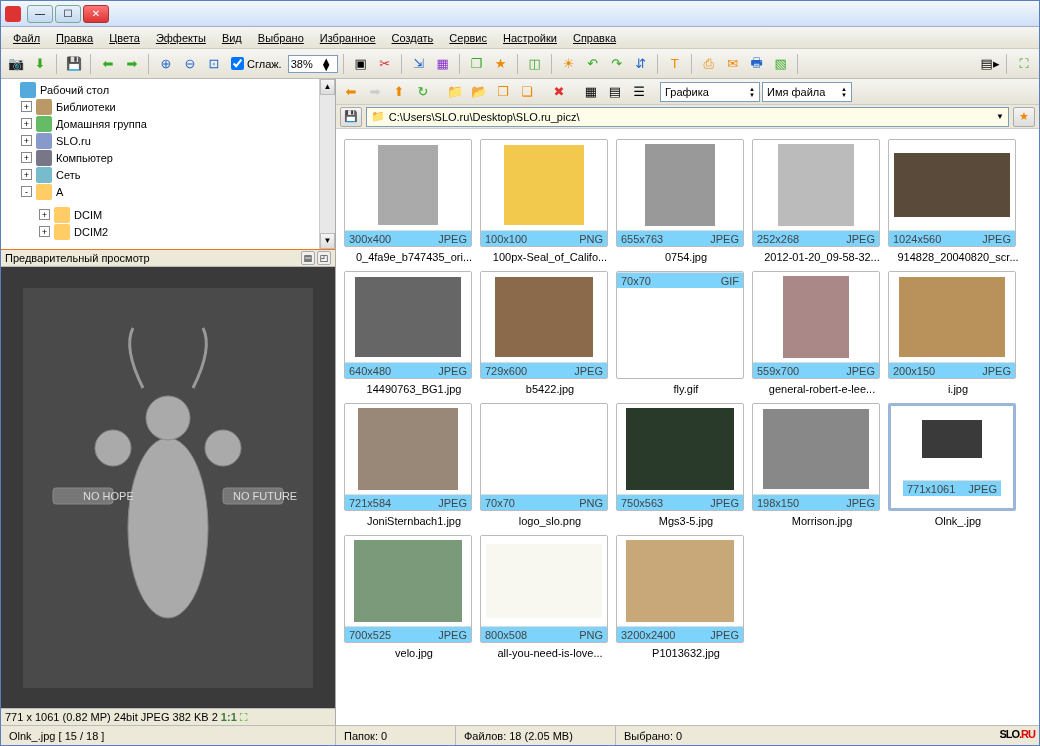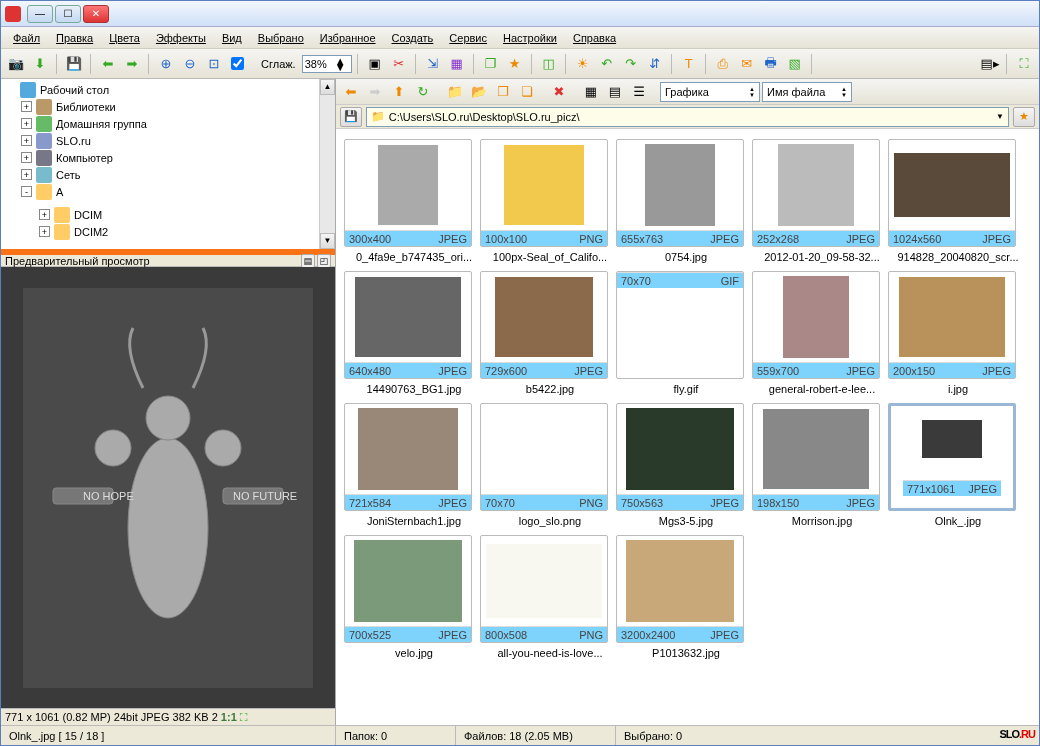--- a/index.html
+++ b/index.html
@@ -12,39 +12,39 @@
 .win-btns { display: flex; gap: 2px; }
 .win-btn { width: 26px; height: 18px; border: 1px solid #7a9; background: linear-gradient(#e8f0fb,#c4d8f0); border-radius: 3px; display: flex; align-items: center; justify-content: center; font-size: 10px; }
 .win-btn.close { background: linear-gradient(#f77,#d33); color: #fff; border-color: #a33; }
 
 .menubar { height: 22px; background: linear-gradient(#f5f5f2,#e6e3d6); display: flex; align-items: center; padding: 0 4px; border-bottom: 1px solid #cfcdc0; }
 .menubar span { padding: 0 8px; cursor: default; text-decoration: underline; }
 
 .toolbar { height: 30px; background: linear-gradient(#f5f5f2,#e6e3d6); display: flex; align-items: center; padding: 0 4px; gap: 2px; border-bottom: 1px solid #bbb; }
 .tb-btn { width: 22px; height: 22px; border: 1px solid transparent; border-radius: 3px; display: flex; align-items: center; justify-content: center; font-size: 13px; }
 .tb-sep { width: 2px; height: 20px; border-left: 1px solid #bbb; margin: 0 3px; }
-.tb-check { display: flex; align-items: center; gap: 17px; margin: 0 4px; }
+.tb-check { display: flex; align-items: center; gap: 3px; margin: 0 4px; }
 .tb-zoom { width: 50px; height: 18px; border: 1px solid #7f9db9; background: #fff; display:flex; align-items:center; padding:0 2px; }
 .tb-zoom input { border:0; width:30px; font-size:11px; }
 .tb-zoom .spin { display:flex; flex-direction:column; font-size:6px; line-height:6px; }
 
 .body { flex: 1; display: flex; overflow: hidden; }
 
 .left { width: 335px; display: flex; flex-direction: column; border-right: 1px solid #aaa; background: #fff; }
 .tree { flex: 0 0 170px; overflow: auto; background: #fff; padding: 2px; position:relative; }
 .tree-item { display: flex; align-items: center; height: 17px; gap: 4px; padding-left: 2px; }
 .tree-item .exp { width: 11px; height: 11px; border: 1px solid #888; font-size: 9px; display:flex; align-items:center; justify-content:center; background:#fff; }
 .tree-item .ico { width: 16px; height: 16px; display:inline-block; background:#fc6; border-radius:2px; }
 .tree-item.indent1 { padding-left: 18px; }
 .tree-item.indent2 { padding-left: 36px; }
 .tree-scroll { position:absolute; right:0; top:0; bottom:0; width:16px; background:#e8e8e8; border-left:1px solid #ccc; }
 .tree-scroll .up,.tree-scroll .dn{height:16px;background:linear-gradient(#f5f5f5,#ddd);border:1px solid #bbb;font-size:8px;text-align:center;line-height:14px;}
 .tree-scroll .dn{position:absolute;bottom:0;left:0;right:0;}
 
-.preview-hdr { height: 18px; background: #ece9d8; border-top:6px solid #f97316; border-bottom:1px solid #bbb; padding: 2px 4px; display:flex; justify-content:space-between; align-items:center; }
+.preview-hdr { height: 18px; background: #ece9d8; border-top:1px solid #f97316; border-bottom:1px solid #bbb; padding: 2px 4px; display:flex; justify-content:space-between; align-items:center; }
 .preview-hdr .btns { display:flex; gap:2px; }
 .preview-hdr .btns span{width:14px;height:14px;border:1px solid #aaa;border-radius:2px;display:flex;align-items:center;justify-content:center;font-size:9px;background:#f0f0f0;}
 .preview { flex: 1; background: #3a3a3a; display:flex; align-items:center; justify-content:center; overflow:hidden; }
 .preview-img { width: 290px; height: 400px; background:#444; display:flex; align-items:center; justify-content:center; position:relative; }
 .preview-img svg { width:100%; height:100%; }
 .preview-info { height: 17px; background: #ece9d8; border-top:1px solid #bbb; padding: 1px 4px; font-size:11px; display:flex; align-items:center; }
 
 .right { flex: 1; display: flex; flex-direction: column; background:#ece9d8; }
 .nav-toolbar { height: 26px; background: linear-gradient(#f5f5f2,#e6e3d6); display:flex; align-items:center; padding: 0 4px; gap:2px; border-bottom:1px solid #ccc; }
 .nav-combo { height: 20px; border:1px solid #7f9db9; background:#fff; display:flex; align-items:center; padding:0 4px; gap:4px; }

